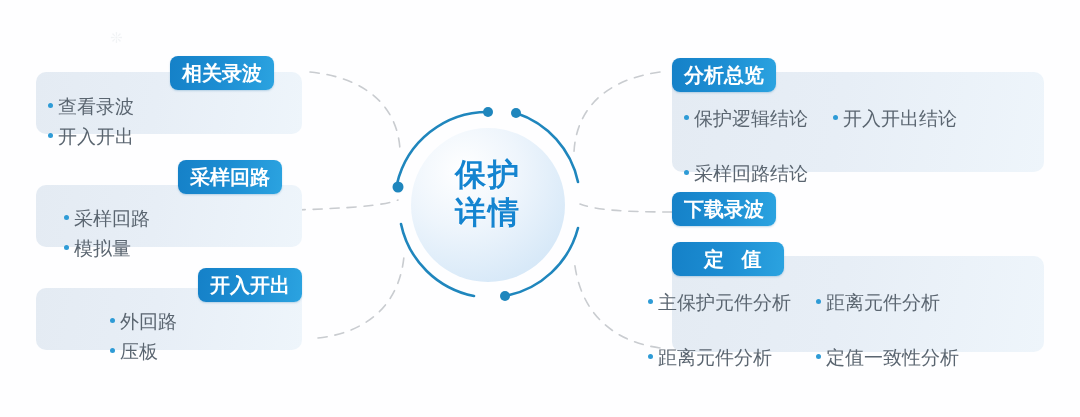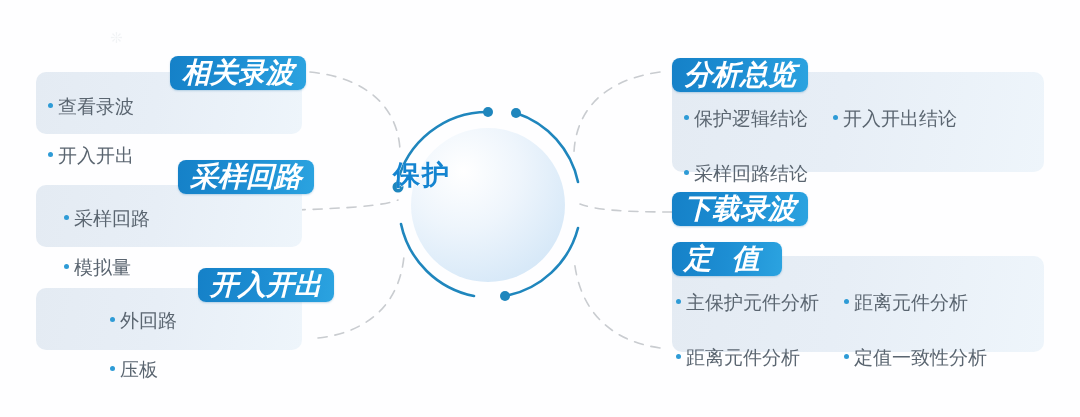--- a/index.html
+++ b/index.html
@@ -42,64 +42,62 @@
     width: 154px;
     height: 154px;
     border-radius: 50%;
     background: radial-gradient(circle at 34% 28%, #ffffff 0%, #eef5fc 38%, #d8e9f8 76%, #cfe3f6 100%);
   }
   .center-label {
     position: absolute;
     left: 0;
     top: 46px;
     width: 190px;
-    text-align: left;
+    text-align: center;
     color: #1484d0;
     font-weight: bold;
-    font-size: 27px;
+    font-size: 31px;
     line-height: 38px;
     letter-spacing: 2px;
     text-shadow: 0 1px 0 rgba(255,255,255,.7);
   }
 
   
   .group {
     position: absolute;
   }
   .card {
     position: absolute;
     border-radius: 10px;
     background: linear-gradient(100deg, #e4ebf3 0%, #e7eef6 45%, #eef5fb 100%);
   }
   .badge {
     position: absolute;
     border-radius: 8px;
     background: linear-gradient(95deg, #1581c8 0%, #1d8ed3 50%, #2ba3e0 100%);
     color: #ffffff;
     font-weight: bold;
-    font-size: 28px;
+    font-size: 20px;
     line-height: 34px;
     height: 34px;
     text-align: center;
     padding: 0 12px;
     box-shadow: 0 1px 2px rgba(20,110,170,.25);
     white-space: nowrap;
-    font-style: italic;
   }
   .badge.wide-track {
     letter-spacing: 6px;
-    padding-left: 12px;
+    padding-left: 32px;
     padding-right: 16px;
   }
 
   .items {
     position: absolute;
     display: flex;
     flex-wrap: wrap;
-    gap: 19px;
   }
   .item {
     display: flex;
     align-items: baseline;
     color: #5a6570;
     font-size: 19px;
     line-height: 30px;
     white-space: nowrap;
   }
   .bullet {
@@ -158,20 +156,21 @@
     <circle cx="488" cy="112" r="5" fill="#1f86bd"></circle>
     <circle cx="516" cy="113" r="5" fill="#1f86bd"></circle>
     <circle cx="398" cy="187" r="5.5" fill="#1f86bd"></circle>
     <circle cx="505" cy="296" r="5" fill="#1f86bd"></circle>
   </svg>
 
   <div class="center-node">
     <div class="center-disc"></div>
     <div class="center-label">
       <div>保护</div>
+      <div>详情</div>
     </div>
   </div>
 
   <div class="group">
     <div class="card" style="left:36px; top:72px; width:266px; height:62px;"></div>
     <div class="badge" style="left:170px; top:56px;">相关录波</div>
     <div class="items row2" style="left:48px; top:92px;">
       <div class="item">
         <span class="bullet"></span>
         <span>查看录波</span>
@@ -194,21 +193,21 @@
       <div class="item">
         <span class="bullet"></span>
         <span>模拟量</span>
       </div>
     </div>
   </div>
 
   <div class="group">
     <div class="card" style="left:36px; top:288px; width:266px; height:62px;"></div>
     <div class="badge" style="left:178px; top:268px;margin-left:20px;">开入开出</div>
-    <div class="items row2" style="left:110px; top:307px;font-family:Liberation Mono, monospace;">
+    <div class="items row2" style="left:110px; top:307px;">
       <div class="item">
         <span class="bullet"></span>
         <span>外回路</span>
       </div>
       <div class="item">
         <span class="bullet"></span>
         <span>压板</span>
       </div>
     </div>
   </div>
@@ -232,21 +231,21 @@
     </div>
   </div>
 
   <div class="group">
     <div class="badge" style="left:672px; top:192px;">下载录波</div>
   </div>
 
   <div class="group">
     <div class="card" style="left:672px; top:256px; width:372px; height:96px;"></div>
     <div class="badge wide-track" style="left:672px; top:242px;">定 值</div>
-    <div class="items grid2" style="left:676px; top:288px;">
+    <div class="items grid2" style="left:648px; top:288px;">
       <div class="item">
         <span class="bullet"></span>
         <span>主保护元件分析</span>
       </div>
       <div class="item">
         <span class="bullet"></span>
         <span>距离元件分析</span>
       </div>
       <div class="item">
         <span class="bullet"></span>

